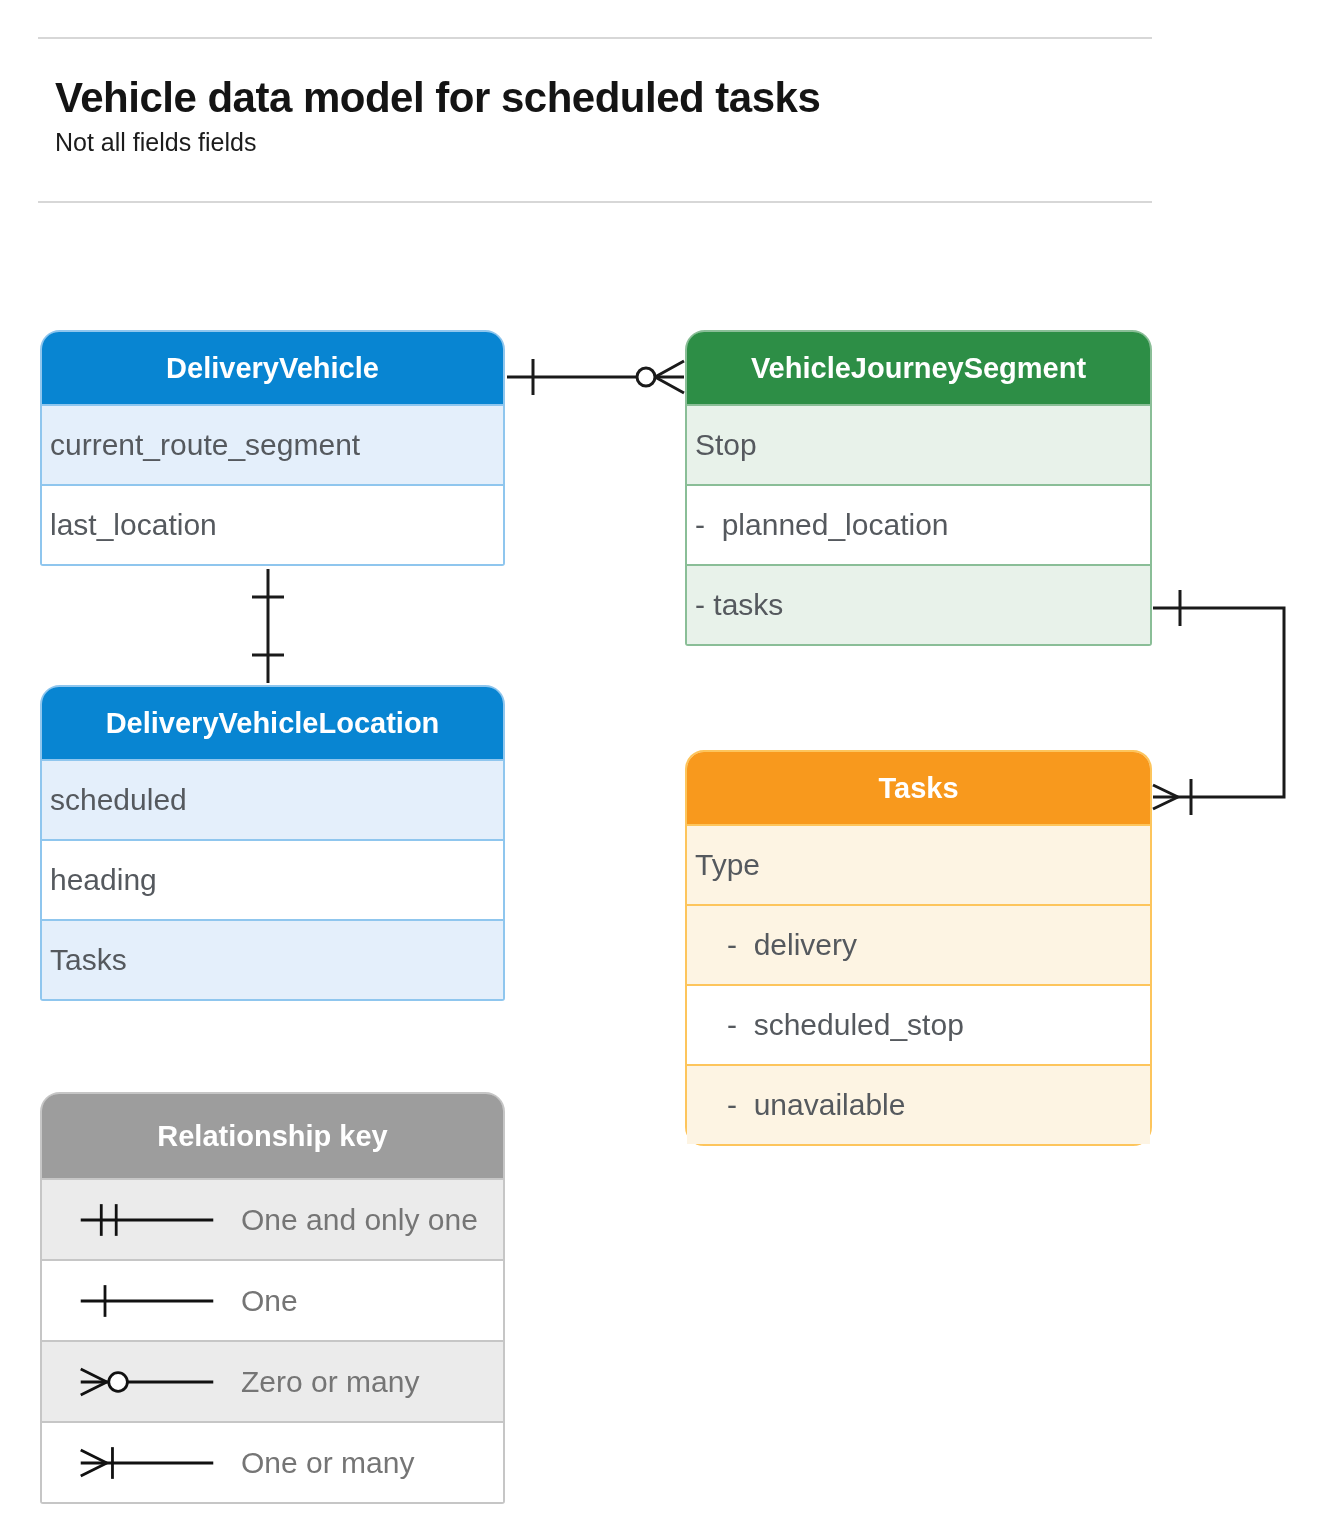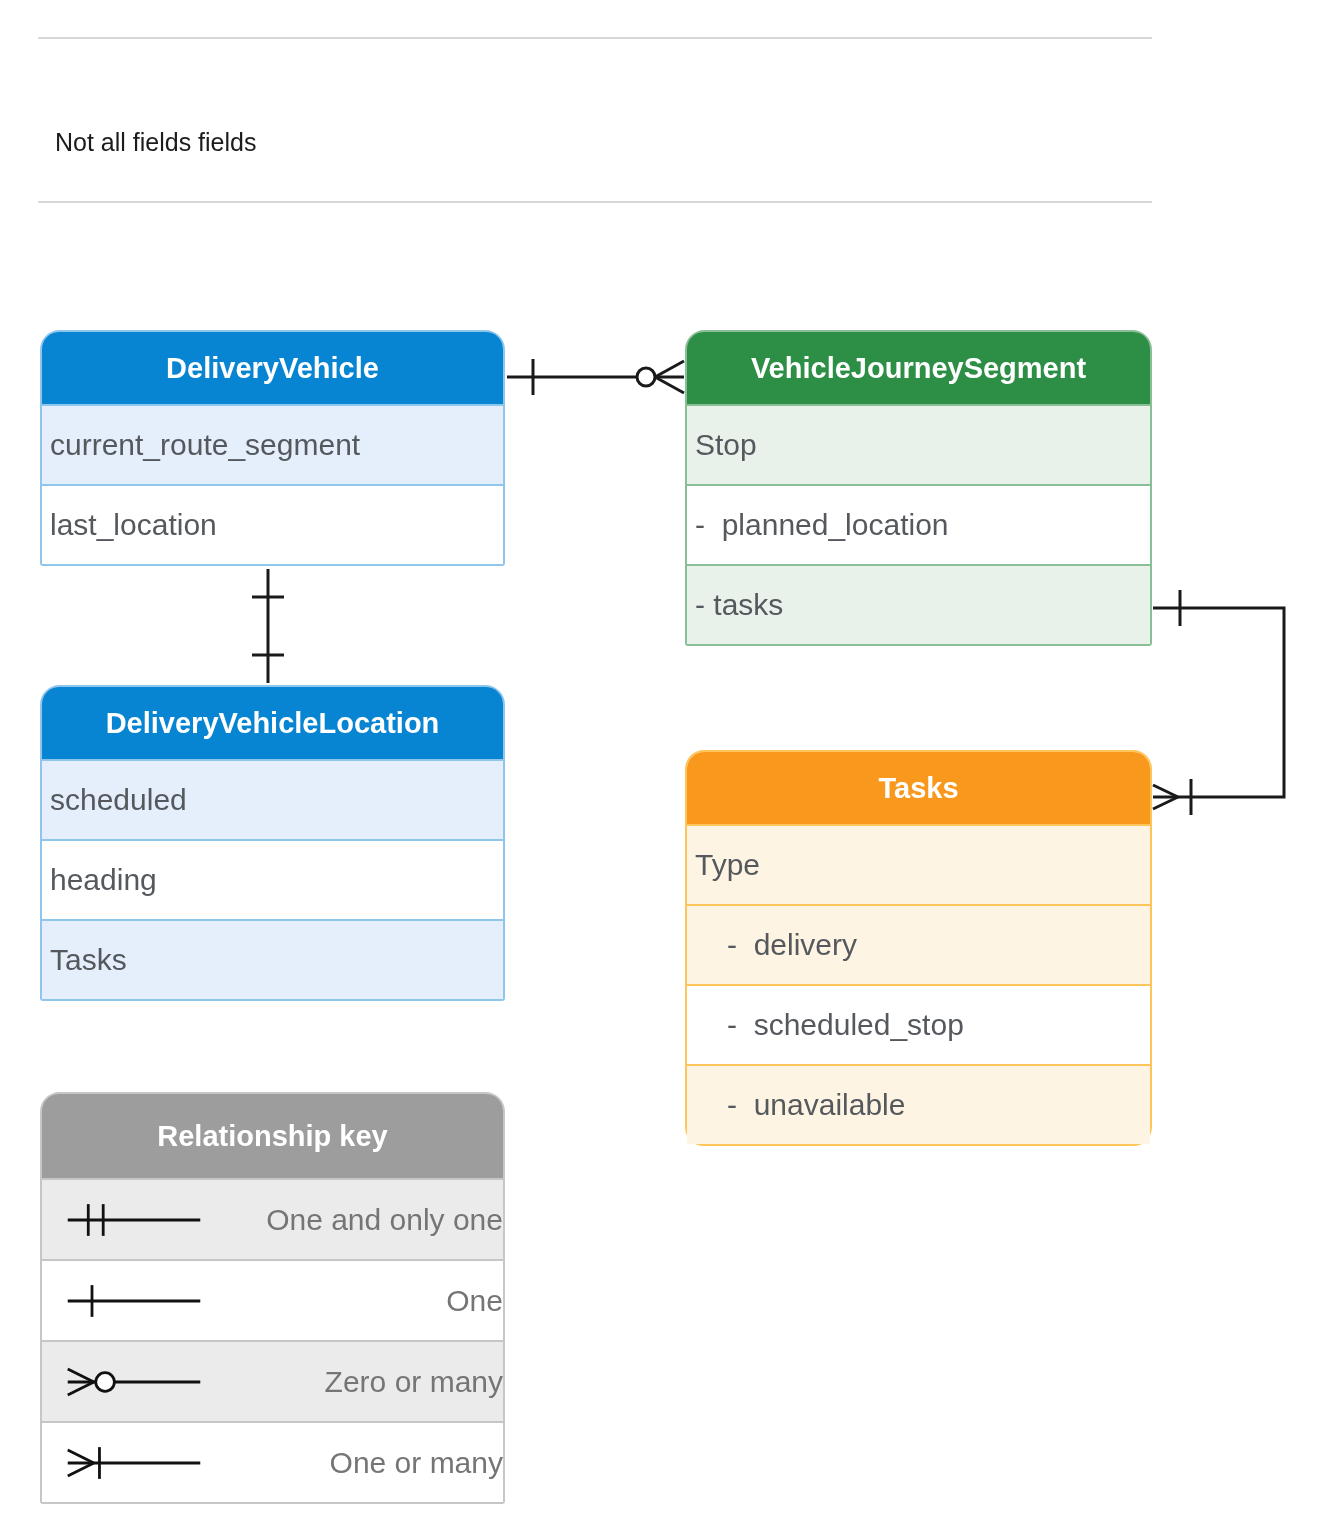--- a/index.html
+++ b/index.html
@@ -22,38 +22,39 @@
   .entity .row.shade{background:var(--shade);}
   .entity .row.indent{padding-left:40px;}
   .entity .row .row-label{white-space:pre;}
 
   .theme-blue  {--head:#0885d2;--border:#8fc6ee;--shade:#e4effb;}
   .theme-green {--head:#2d8e46;--border:#8abe97;--shade:#e8f2ea;}
   .theme-orange{--head:#f8991d;--border:#fdc55c;--shade:#fdf4e3;}
   .theme-gray  {--head:#9d9d9d;--border:#c6c6c6;--shade:#ebebeb;}
 
   #legend .head{height:84px;}
-  #legend .row{height:79px;padding-left:4px;justify-content:space-between;}
+  #legend .row{height:79px;padding-left:17px;}
   #legend .legend-symbol{margin-left:18px;width:140px;flex:0 0 140px;}
   #legend .legend-label{margin-left:24px;font-size:30px;color:#757575;}
   .legend-symbol svg{display:block;width:140px;height:44px;}
   .legend-symbol svg *{stroke:#111;stroke-width:3;fill:none;}
   .legend-symbol svg circle{fill:#fff;}
 
   #connector-layer{position:absolute;left:0;top:0;width:1325px;height:1530px;
                    pointer-events:none;}
   #connector-layer path{stroke:#1a1a1a;stroke-width:3;fill:none;}
   #connector-layer circle{stroke:#1a1a1a;stroke-width:3;fill:#fff;}
 </style>
 </head>
 <body>
 
 <div id="canvas">
 
   <div class="rule" style="top:37px;"></div>
+  <div id="page-title">Vehicle data model for scheduled tasks</div>
   <div id="page-subtitle">Not all fields fields</div>
   <div class="rule" style="top:201px;"></div>
 
   <svg id="connector-layer" viewBox="0 0 1325 1530" xmlns="http://www.w3.org/2000/svg">
     <g>
       <path d="M507 377 H684"></path>
       <path d="M533 359 V395"></path>
       <circle cx="646" cy="377" r="9"></circle>
       <path d="M655 377 L684 361 M655 377 L684 393"></path>
     </g>

